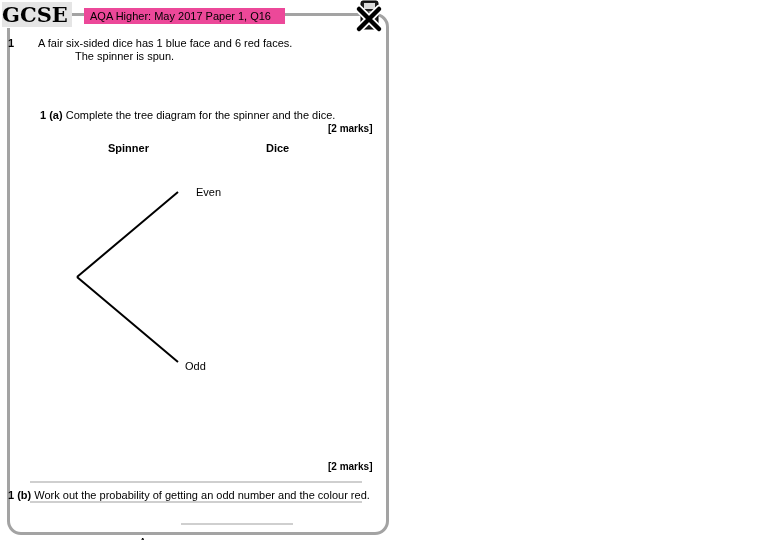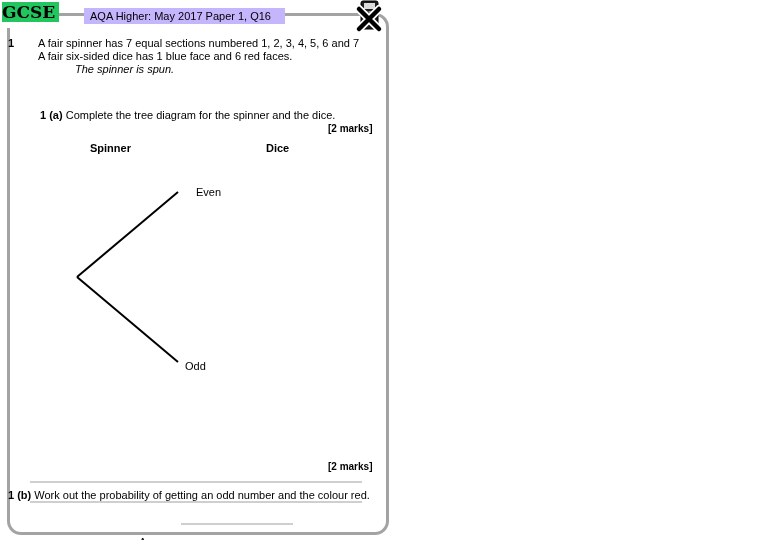--- a/index.html
+++ b/index.html
@@ -8,34 +8,34 @@
 
   
   .frame {
     position:absolute; left:7px; top:13px; width:382px; height:522px;
     border:3px solid #a3a3a3; border-radius:14px; background:transparent;
   }
   
   .frame-mask-tl { position:absolute; left:0; top:0; width:57px; height:28px; background:#fff; z-index:2; }
 
   .logo {
-    position:absolute; left:2px; top:2px; z-index:3; background:#22c55e; padding-right:4px;
-    font-family:"DejaVu Serif", serif; font-weight:bold; font-size:17px; letter-spacing:0px;
+    position:absolute; left:2px; top:2px; z-index:3; background:#e5e5e5; padding-right:4px;
+    font-family:"DejaVu Serif", serif; font-weight:bold; font-size:21px; letter-spacing:0px;
   }
   .title {
-    position:absolute; left:84px; top:8px; z-index:3; background:#c4b5fd;
+    position:absolute; left:84px; top:8px; z-index:3; background:#ec4899;
     font-size:11px; padding:2px 14px 2px 6px; white-space:nowrap;
   }
   .nocalc { position:absolute; left:354px; top:0px; z-index:4; width:30px; height:33px; }
 
   .txt { position:absolute; font-size:11px; white-space:nowrap; z-index:1; }
   .b { font-weight:bold; }
 
   .qlines div { line-height:13px; }
-  .qlines .indent { padding-left:37px;font-style:italic; }
+  .qlines .indent { padding-left:37px; }
 
   .marks { position:absolute; font-size:10px; font-weight:bold; z-index:1; }
 
   .tree-svg { position:absolute; left:0; top:0; z-index:1; }
 
   .workline { position:absolute; height:2px; background:#cfcfcf; z-index:1; }
 </style>
 </head>
 <body>
 
@@ -52,33 +52,32 @@
     <rect x="10.5" y="11" width="3" height="2.5" fill="#888"></rect>
     <rect x="14.5" y="11" width="3" height="2.5" fill="#888"></rect>
     <rect x="18.5" y="11" width="3" height="2.5" fill="#888"></rect>
     <path d="M5 9 L25 29 M25 9 L5 29" stroke="#fff" stroke-width="8" stroke-linecap="round"></path>
     <path d="M5 9 L25 29 M25 9 L5 29" stroke="#000" stroke-width="4.5" stroke-linecap="round"></path>
   </svg>
 </div>
 
 <div class="txt b" style="left:8px; top:37px;">1</div>
 <div class="txt qlines" style="left:38px; top:37px;">
-  <div>A fair spinner has 7 equal sections numbered 1, 2, 3, 4, 5, 6 and 7</div>
   <div>A fair six-sided dice has 1 blue face and 6 red faces.</div>
   <div class="indent">The spinner is spun.</div>
 </div>
 
 <div class="txt" style="left:8px; top:109px;margin-left:32px;">
   <span class="b">1</span>
   <span class="b">(a)</span>
   <span>Complete the tree diagram for the spinner and the dice.</span>
 </div>
 <div class="marks" style="left:328px; top:123px;">[2 marks]</div>
 
-<div class="txt b" style="left:90px; top:142px;">Spinner</div>
+<div class="txt b" style="left:108px; top:142px;">Spinner</div>
 <div class="txt b" style="left:266px; top:142px;">Dice</div>
 
 <svg class="tree-svg" width="400" height="400">
   <line x1="77" y1="277" x2="178" y2="192" stroke="#000" stroke-width="2"></line>
   <line x1="77" y1="277" x2="178" y2="362" stroke="#000" stroke-width="2"></line>
 </svg>
 <div class="txt" style="left:196px; top:186px;">Even</div>
 <div class="txt" style="left:185px; top:360px;">Odd</div>
 
 <div class="txt" style="left:8px; top:445px;margin-top:44px;">

